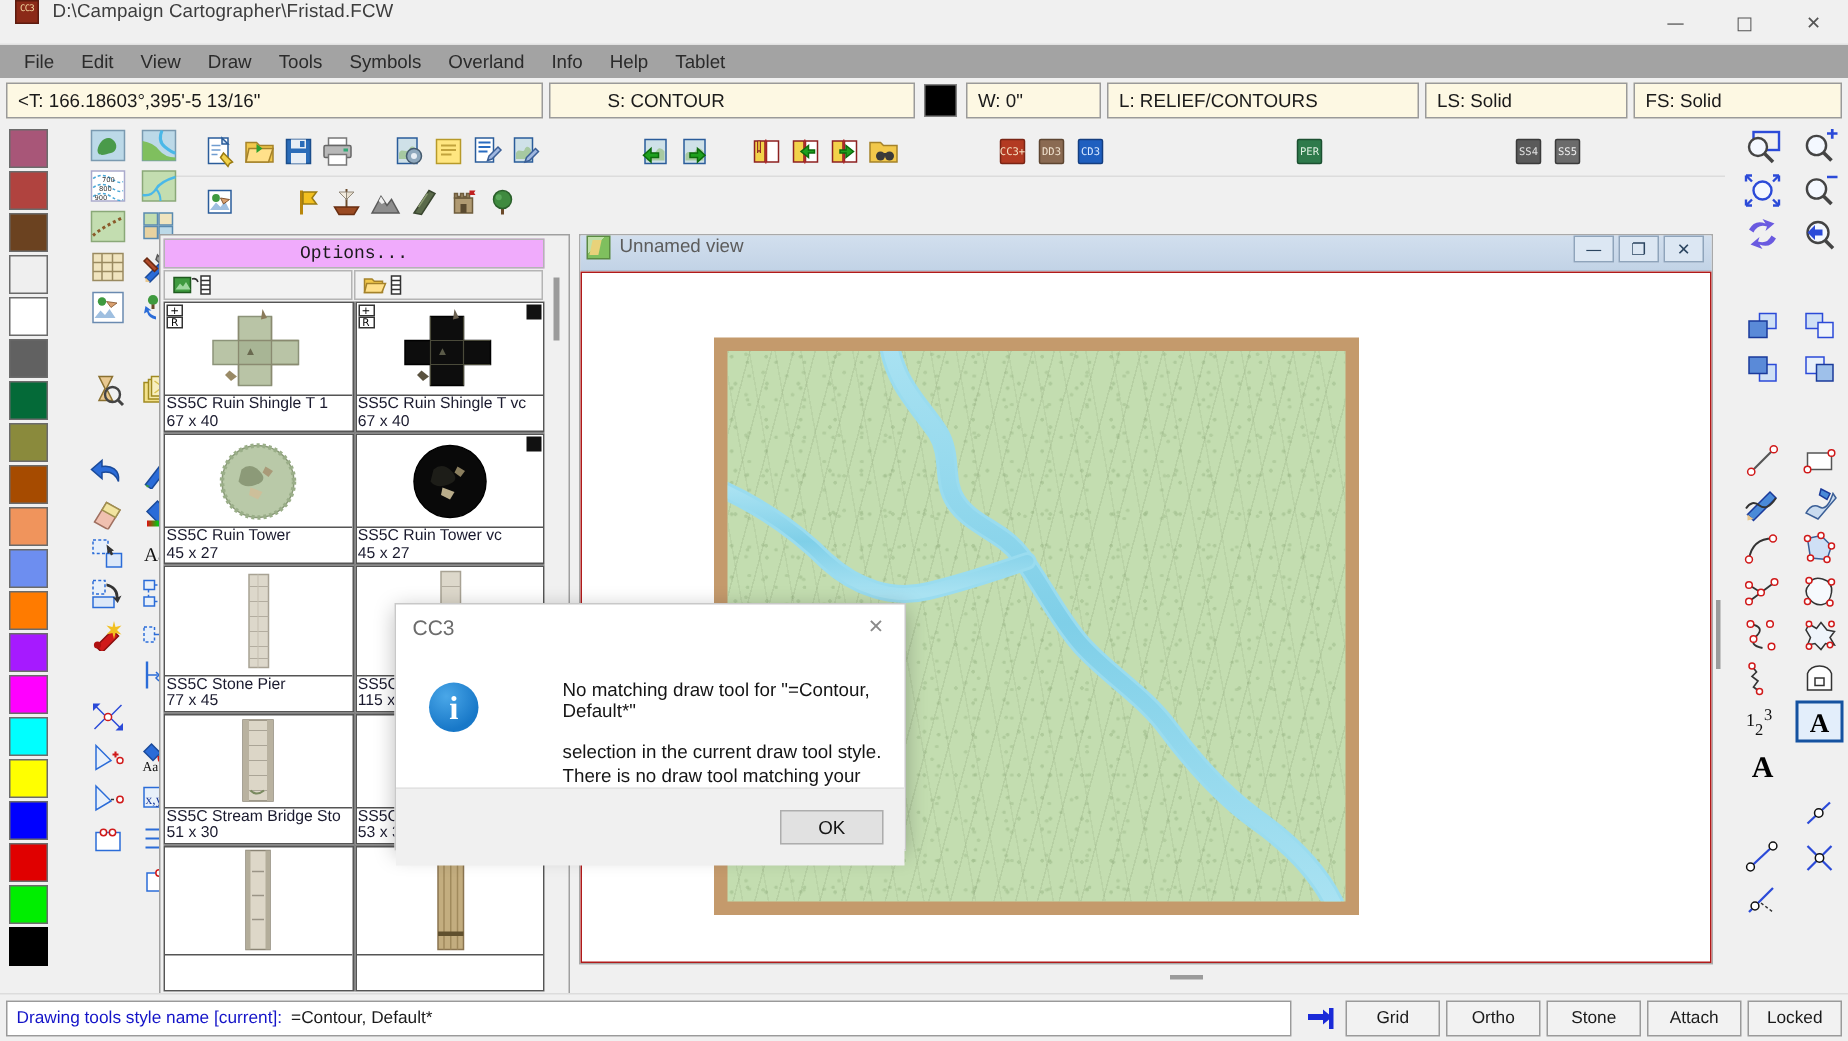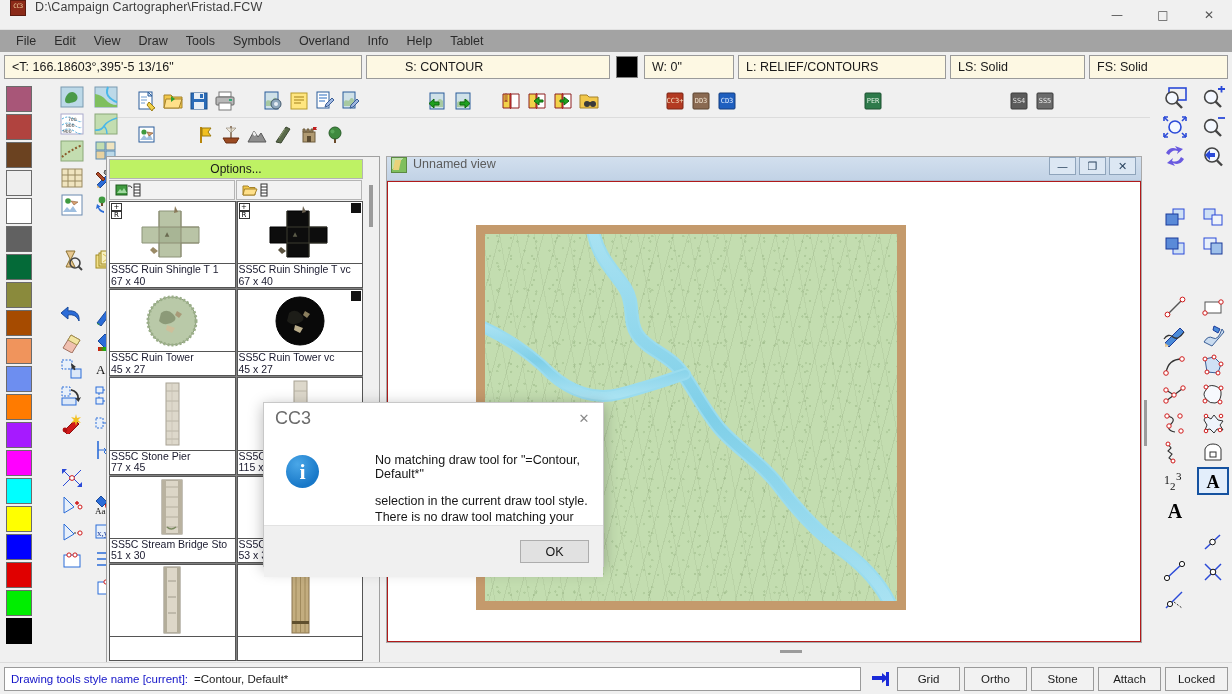--- a/index.html
+++ b/index.html
@@ -148,23 +148,23 @@
   
   .symbolpanel {
     position: absolute; left: 106px; top: 156px;
     width: 274px; height: 508px;
     background: #f0f0f0;
     border: 1px solid #a0a0a0;
     display: flex; flex-direction: column;
   }
   .sym-options {
     height: 20px; margin: 2px 16px 0 2px;
-    background: #bef264; border: 1px solid #b4b4b4;
+    background: #f0abfc; border: 1px solid #b4b4b4;
     display: flex; align-items: center; justify-content: center;
-    font-size: 12px; color: #1a1a1a;
+    font-size: 12px; color: #1a1a1a; font-family: Liberation Mono, monospace;
   }
   .sym-toolrow {
     height: 20px; margin: 1px 16px 0 2px; display: flex;
   }
   .sym-tool {
     flex: 1; border: 1px solid #b4b4b4; background: #f2f2f2;
     display: flex; align-items: center; padding-left: 5px; margin-right: 1px;
   }
   .sym-grid {
     flex: 1; margin: 1px 16px 2px 2px;
@@ -289,21 +289,21 @@
     position: absolute; left: 263px; top: 402px; width: 341px; height: 165px;
     background: #fff;
     border: 1px solid #c8c8c8;
     box-shadow: 0 3px 14px rgba(0,0,0,.28);
     display: flex; flex-direction: column;
     z-index: 50;
   }
   .dlg-title {
     height: 30px; display: flex; align-items: center; flex: none;
   }
-  .dlg-title-text { font-size: 18px; color: #6c6c6c; margin-left: 11px; }
+  .dlg-title-text { font-size: 14px; color: #6c6c6c; margin-left: 11px; }
   .dlg-close {
     margin-left: auto; width: 38px; height: 30px;
     display: flex; align-items: center; justify-content: center;
     color: #8a8a8a; font-size: 13px; font-family: "DejaVu Sans", sans-serif;
   }
   .dlg-body { flex: 1; display: flex; padding: 8px 14px 0 14px; }
   .dlg-icon {
     width: 33px; height: 33px; border-radius: 50%;
     background: radial-gradient(circle at 35% 28%, #4aa7e8, #1878c8 70%);
     flex: none; margin: 14px 12px 0 8px;

